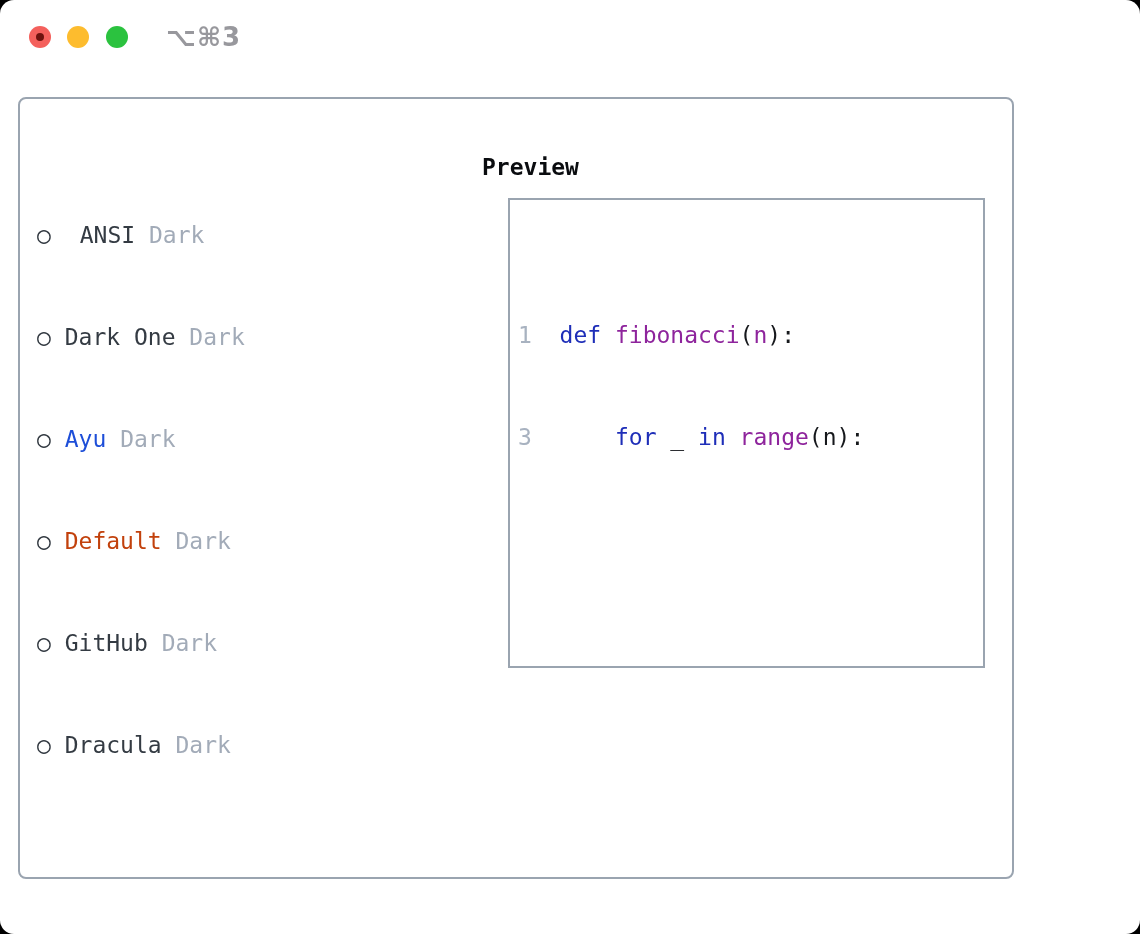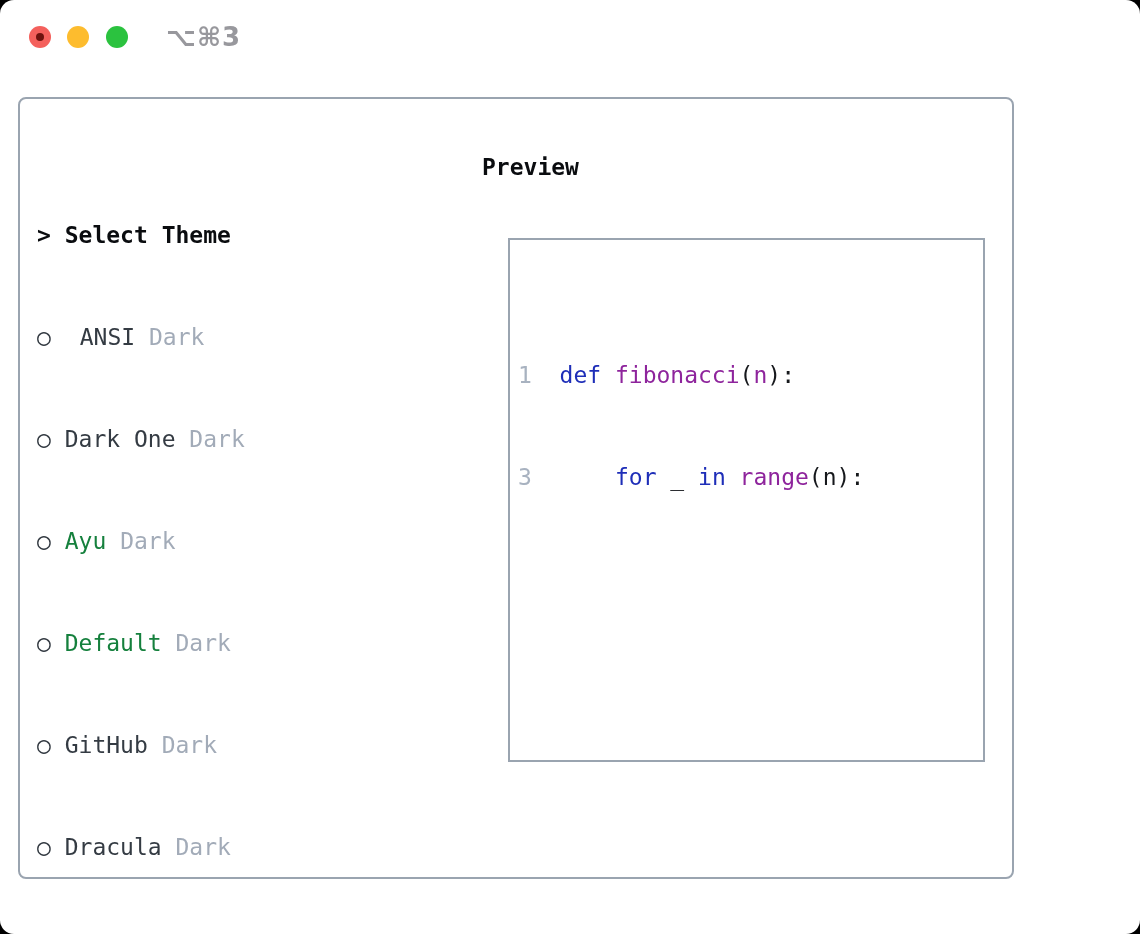--- a/index.html
+++ b/index.html
@@ -9,42 +9,41 @@
   .tl-red{left:29px;}
   .tl-yellow{left:67px;}
   .tl-green{left:106px;}
   .tl-dot{position:absolute;left:7px;top:7px;width:8px;height:8px;border-radius:50%;background:#6e120e;}
   .win-title{position:absolute;left:166px;top:22px;font-family:"DejaVu Sans",sans-serif;font-size:26px;font-weight:700;letter-spacing:1px;}
   .panel{position:absolute;left:18px;top:97px;width:996px;height:782px;border:2px solid #9aa4b0;border-radius:8px;box-sizing:border-box;background:#fff;}
   .menu{position:absolute;left:17px;top:51px;font-size:23px;line-height:34px;white-space:pre;}
   .row{height:34px;}
   .b{font-weight:700;}
   .preview-title{position:absolute;left:462px;top:51px;font-size:23px;line-height:34px;font-weight:700;}
-  .preview-box{position:absolute;left:488px;top:99px;width:477px;height:524px;border:2px solid #9aa4b0;box-sizing:border-box;background:#fff;padding:50px 0 0 8px;font-size:23px;line-height:34px;white-space:pre;overflow:hidden;margin-top:40px;}
+  .preview-box{position:absolute;left:488px;top:99px;width:477px;height:470px;border:2px solid #9aa4b0;box-sizing:border-box;background:#fff;padding:50px 0 0 8px;font-size:23px;line-height:34px;white-space:pre;overflow:hidden;}
 </style>
 </head>
 <body>
 
 <div class="window">
   <div class="titlebar">
     <span class="tl tl-red" style="background-color: rgb(244, 96, 92);">
         <span class="tl-dot"></span>
       </span>
     <span class="tl tl-yellow" style="background-color: rgb(253, 188, 46);"></span>
     <span class="tl tl-green" style="background-color: rgb(43, 194, 63);"></span>
     <span class="win-title" style="color: rgb(152, 152, 157);">⌥⌘3</span>
   </div>
 
   <div class="panel">
     <div class="menu">
-      <div class="row b"><span style="color: rgb(10, 12, 15);">&gt;</span> <span style="color: rgb(10, 12, 15);">Select Theme</span></div>
       <div class="row"><span style="color: rgb(52, 59, 67);">○</span> <span style="color: rgb(52, 59, 67); margin-left: 15px;">ANSI</span> <span style="color: rgb(162, 171, 184);">Dark</span></div>
       <div class="row"><span style="color: rgb(52, 59, 67);">○</span> <span style="color: rgb(52, 59, 67);">Dark One</span> <span style="color: rgb(162, 171, 184);">Dark</span></div>
-      <div class="row"><span style="color: rgb(52, 59, 67);">○</span> <span style="color: #15803d;">Ayu</span> <span style="color: rgb(162, 171, 184);">Dark</span></div>
-      <div class="row"><span style="color: rgb(52, 59, 67);">○</span> <span style="color: #15803d;">Default</span> <span style="color: rgb(162, 171, 184);">Dark</span></div>
+      <div class="row"><span style="color: rgb(52, 59, 67);">○</span> <span style="color: #1d4ed8;">Ayu</span> <span style="color: rgb(162, 171, 184);">Dark</span></div>
+      <div class="row"><span style="color: rgb(52, 59, 67);">○</span> <span style="color: #c2410c;">Default</span> <span style="color: rgb(162, 171, 184);">Dark</span></div>
       <div class="row"><span style="color: rgb(52, 59, 67);">○</span> <span style="color: rgb(52, 59, 67);">GitHub</span> <span style="color: rgb(162, 171, 184);">Dark</span></div>
       <div class="row"><span style="color: rgb(52, 59, 67);">○</span> <span style="color: rgb(52, 59, 67);">Dracula</span> <span style="color: rgb(162, 171, 184);">Dark</span></div>
       <div class="row">  </div>
       
       
       
       
       
       
       

